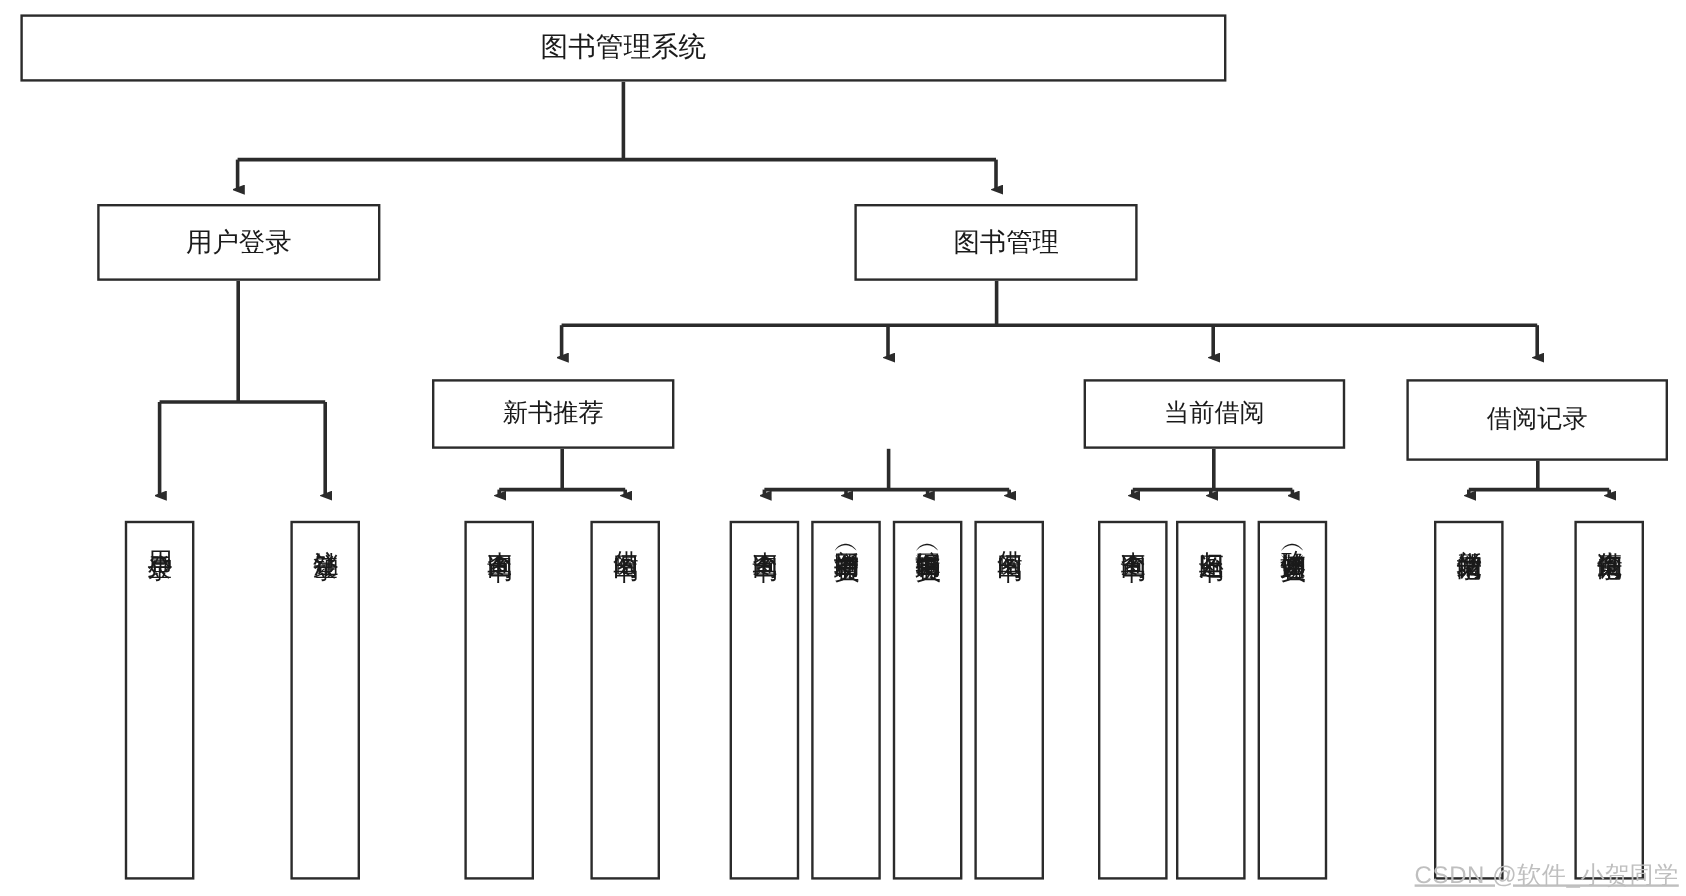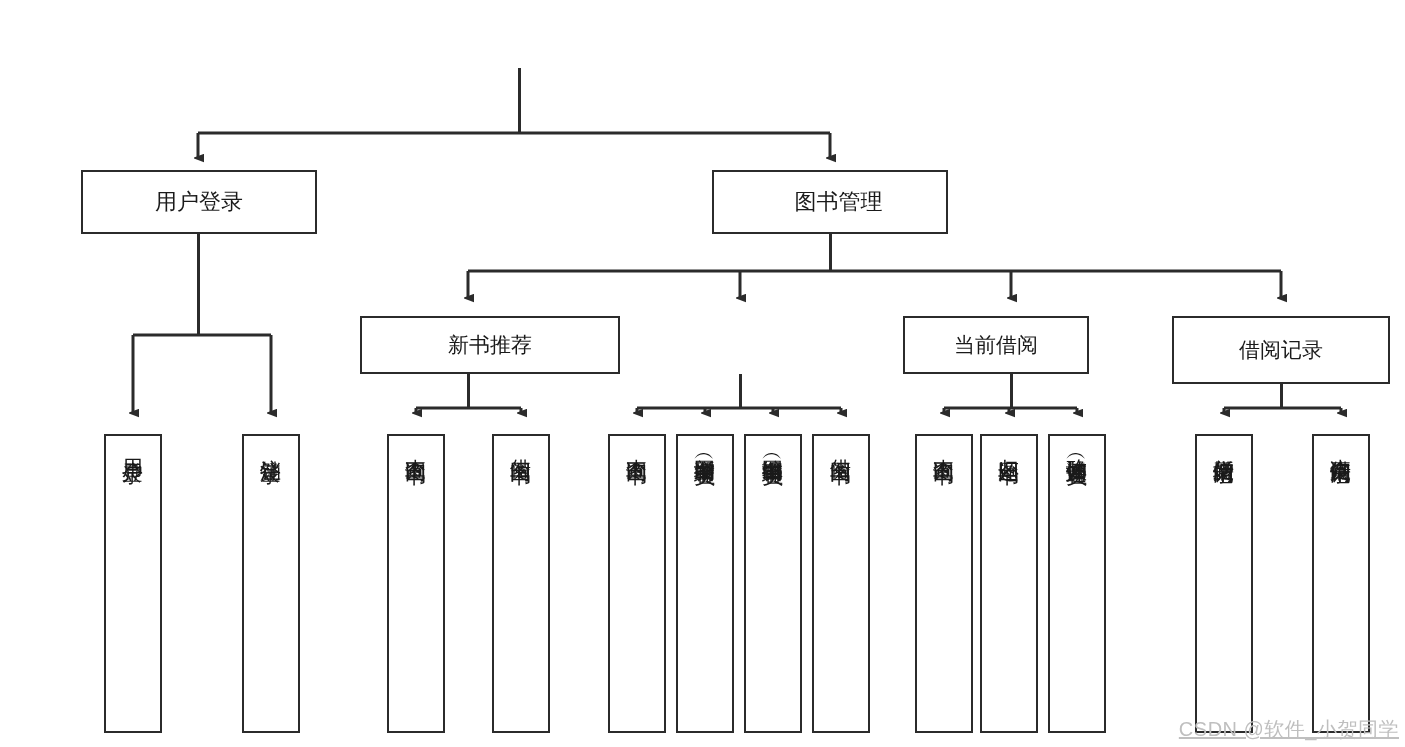--- a/index.html
+++ b/index.html
@@ -130,35 +130,38 @@
       <path d="M1009,408 L1009,413" marker-end="url(#arrow)"></path>
       <path d="M1077,408 L1077,413" marker-end="url(#arrow)"></path>
 
       <path d="M1281.5,374 L1281.5,408"></path>
       <path d="M1224,408 L1341,408"></path>
       <path d="M1224,408 L1224,413" marker-end="url(#arrow)"></path>
       <path d="M1341,408 L1341,413" marker-end="url(#arrow)"></path>
     </g>
   </svg>
 
+  <div class="node root" style="left:17px; top:12px; width:1005px; height:56px;">
+    <span class="node-label">图书管理系统</span>
+  </div>
 
   <div class="node level2" style="left:81px; top:170px; width:236px; height:64px;">
     <span class="node-label">用户登录</span>
   </div>
 
   <div class="node level2" style="left:712px; top:170px; width:236px; height:64px;padding-left:17px;">
     <span class="node-label">图书管理</span>
   </div>
 
-  <div class="node level3" style="left:360px; top:316px; width:260px; height:58px;">
+  <div class="node level3" style="left:360px; top:316px; width:202px; height:58px;">
     <span class="node-label">新书推荐</span>
   </div>
 
 
-  <div class="node level3" style="left:903px; top:316px; width:186px; height:58px;">
+  <div class="node level3" style="left:903px; top:316px; width:218px; height:58px;">
     <span class="node-label">当前借阅</span>
   </div>
 
   <div class="node level3" style="left:1172px; top:316px; width:218px; height:68px;">
     <span class="node-label">借阅记录</span>
   </div>
 
   <div class="node leaf" style="left:104px; top:434px; width:58px; height:299px;">
     <span class="node-label">用户登录</span>
   </div>

